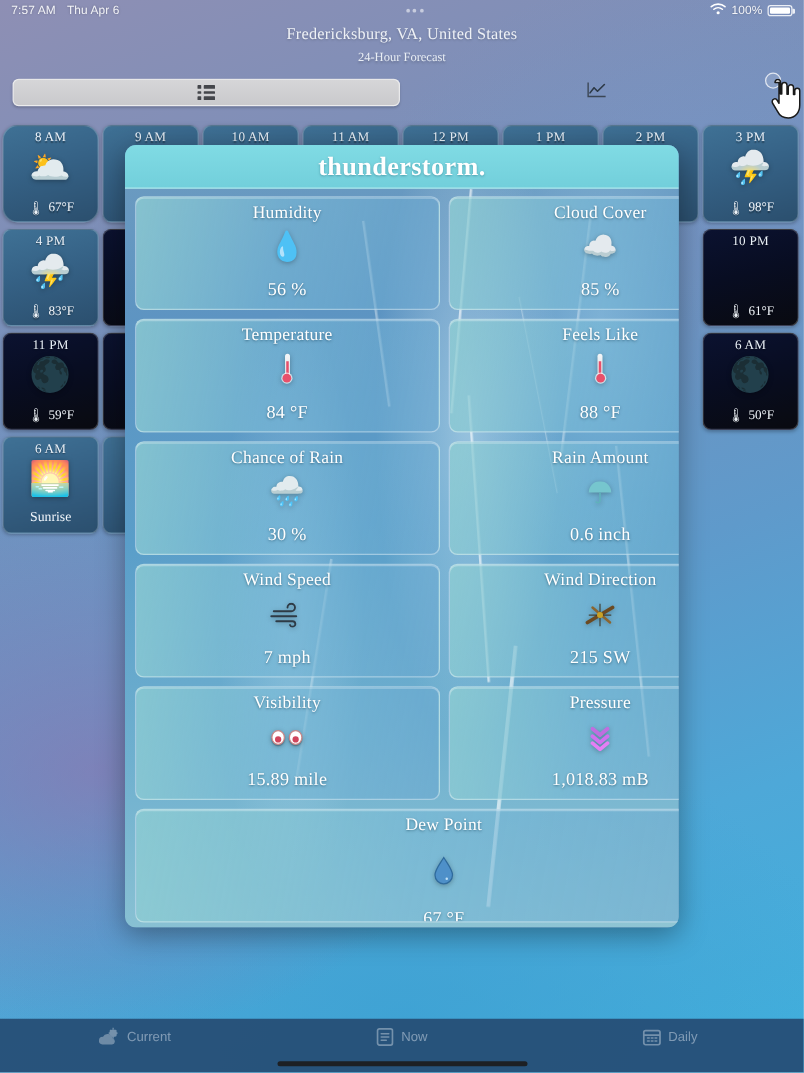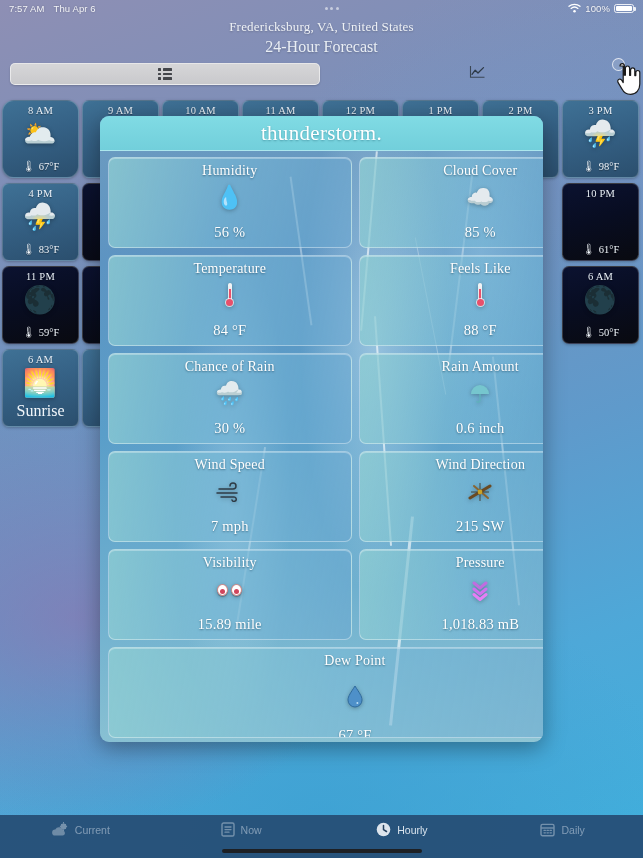--- a/index.html
+++ b/index.html
@@ -38,21 +38,21 @@
   }
   .batt i { display:block; height:100%; width:100%; background:#fff; border-radius:1px; }
 
   
   .header { position:absolute; top:17px; left:0; width:643px; text-align:center; }
   .header .loc {
     font-size: 13px; color: #eef1f6; letter-spacing:.2px; line-height: 20px;
     text-shadow: 0 1px 2px rgba(0,0,0,.22);
   }
   .header .sub {
-    font-size: 16px; color: #e9eef5; line-height: 20px;
+    font-size: 10px; color: #e9eef5; line-height: 20px;
     text-shadow: 0 1px 2px rgba(0,0,0,.22);
   }
 
   
   .toolbar { position:absolute; top:63px; left:0; width:643px; height:27px; }
   .seg {
     position:absolute; left:10px; top:0; width:310px; height:22px;
     background: linear-gradient(#d6d6d8, #c9c9cc);
     border: 1px solid rgba(255,255,255,.55);
     border-radius: 5px; display:flex; align-items:center; justify-content:center;
@@ -88,21 +88,21 @@
   .hcard .t {
     font-size: 10.5px; color:#eaf1f8; letter-spacing:.2px;
     text-shadow: 0 1px 1px rgba(0,0,0,.4);
   }
   .hcard .gl { font-size: 27px; line-height: 36px; filter: drop-shadow(0 1px 2px rgba(0,0,0,.3)); }
   .hcard .temp {
     font-size: 10.5px; color:#f0f5fa; display:flex; align-items:center; gap:3px;
     margin-top:auto; margin-bottom:4px; text-shadow: 0 1px 1px rgba(0,0,0,.4);
   }
   .hcard .temp .th { font-size:11px; }
-  .hcard .lbl { font-size:16px; color:#f0f5fa; margin-top:auto; margin-bottom:6px; }
+  .hcard .lbl { font-size:11px; color:#f0f5fa; margin-top:auto; margin-bottom:6px; }
 
   
   .modal {
     position:absolute; left:100px; top:116px; width:443px; height:626px;
     border-radius:9px; overflow:hidden;
     box-shadow: 0 6px 22px rgba(0,0,0,.35);
     background:#5f8fb5;
   }
   .storm-bg {
     position:absolute; inset:0;
@@ -115,20 +115,21 @@
   .bolt { position:absolute; background:rgba(255,255,255,.62); filter: blur(.5px); }
   .modal-head {
     position:absolute; left:0; top:0; width:443px; height:35px;
     background: linear-gradient(#80dbe4, #72cfdb);
     display:flex; align-items:center; justify-content:center;
     border-bottom:1px solid rgba(255,255,255,.35);
   }
   .modal-head span {
     font-size:21px; color:#fff; letter-spacing:.3px;
     text-shadow: 0 1px 2px rgba(0,60,80,.35);
+    font-weight: bold;
   }
   .cards { position:absolute; left:0; top:35px; width:510px; padding:6px 8px; }
   .row { display:flex; gap:7px; margin-bottom:7px; }
   .dcard {
     flex:1; height:91px; border-radius:7px; position:relative; overflow:hidden;
     border:1px solid rgba(255,255,255,.38);
     display:flex; flex-direction:column; align-items:center;
     background: linear-gradient(100deg, rgba(142,205,210,.78) 0%, rgba(120,185,214,.62) 45%, rgba(104,166,208,.5) 100%);
     box-shadow: inset 0 1px 0 rgba(255,255,255,.3);
   }
@@ -471,29 +472,20 @@
   </div>
   <div class="tab">
     <span class="ti">
       <svg width="14" height="15" viewBox="0 0 14 15">
           <rect x="1" y="1" width="12" height="13" rx="1.6" fill="none" stroke="#dfe7ef" stroke-width="1.4"></rect>
           <path d="M4 5h6M4 7.6h6M4 10.2h4" stroke="#dfe7ef" stroke-width="1.3" stroke-linecap="round"></path>
         </svg>
     </span>
     <span class="tl">Now</span>
   </div>
-  <div class="tab active">
-    <span class="ti">
-      <svg width="15" height="15" viewBox="0 0 15 15">
-          <circle cx="7.5" cy="7.5" r="6.8" fill="#e6ecf3"></circle>
-          <path d="M7.5 3.4v4.3l3 1.8" stroke="#26405c" stroke-width="1.5" fill="none" stroke-linecap="round" stroke-linejoin="round"></path>
-        </svg>
-    </span>
-    <span class="tl">Hourly</span>
-  </div>
   <div class="tab">
     <span class="ti">
       <svg width="15" height="15" viewBox="0 0 15 15">
           <rect x="1" y="2.4" width="13" height="11.4" rx="1.5" fill="none" stroke="#dfe7ef" stroke-width="1.4"></rect>
           <path d="M1 6h13" stroke="#dfe7ef" stroke-width="1.4"></path>
           <path d="M4 8.4h1.4M7 8.4h1.4M10 8.4h1.4M4 10.8h1.4M7 10.8h1.4M10 10.8h1.4" stroke="#dfe7ef" stroke-width="1.2" stroke-linecap="round"></path>
         </svg>
     </span>
     <span class="tl">Daily</span>
   </div>

